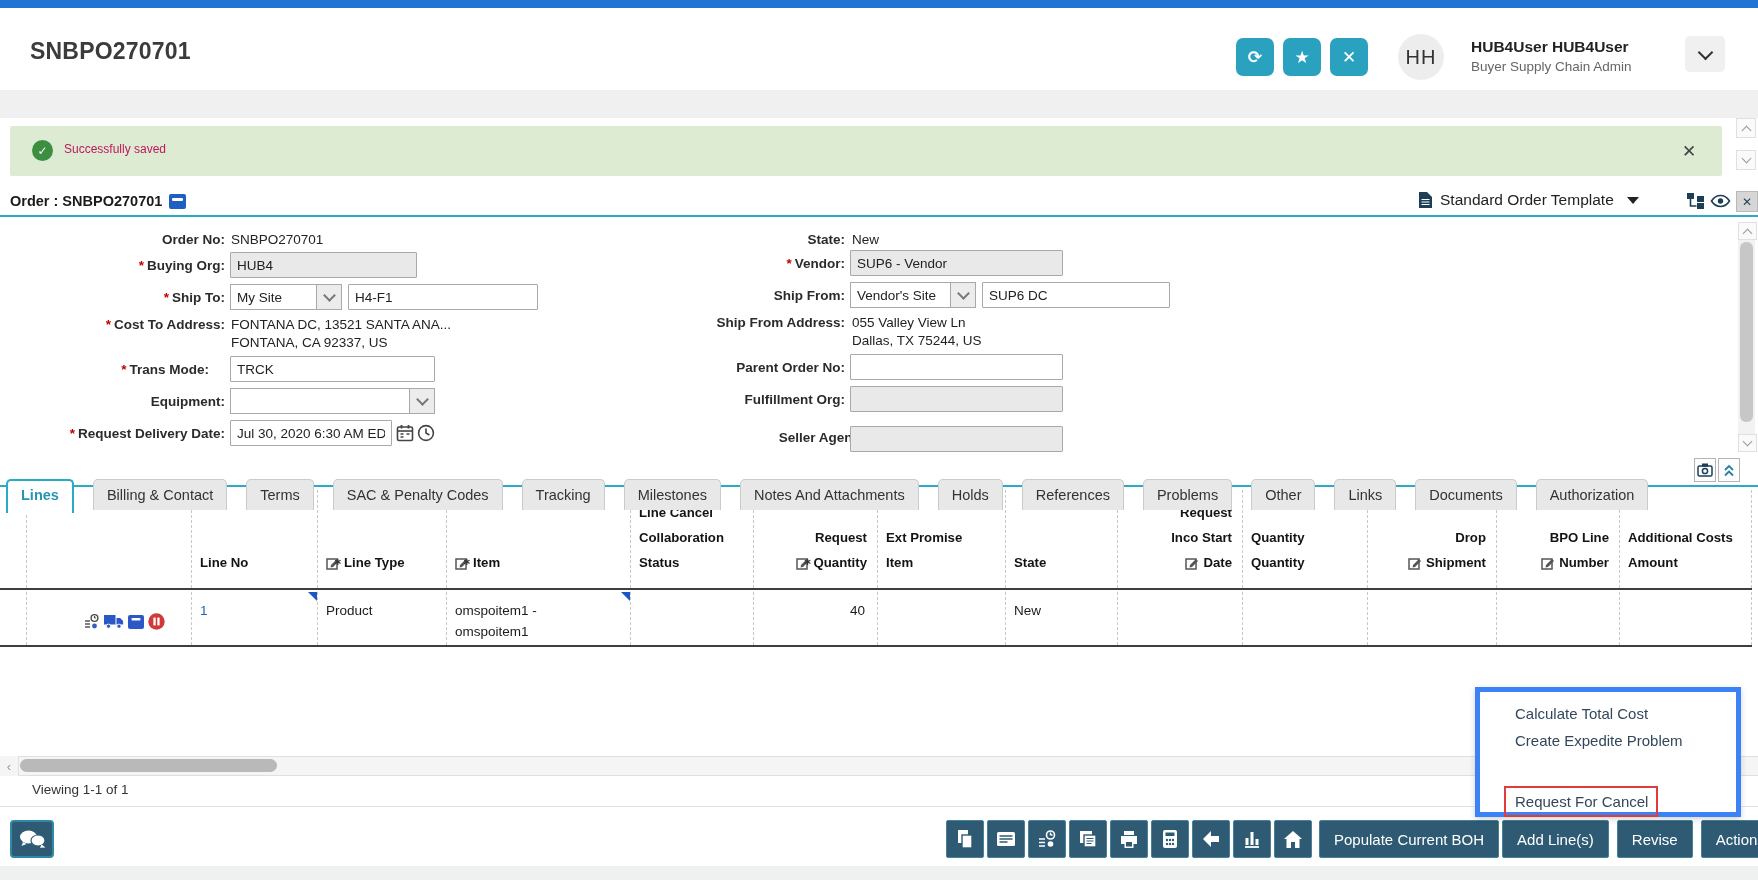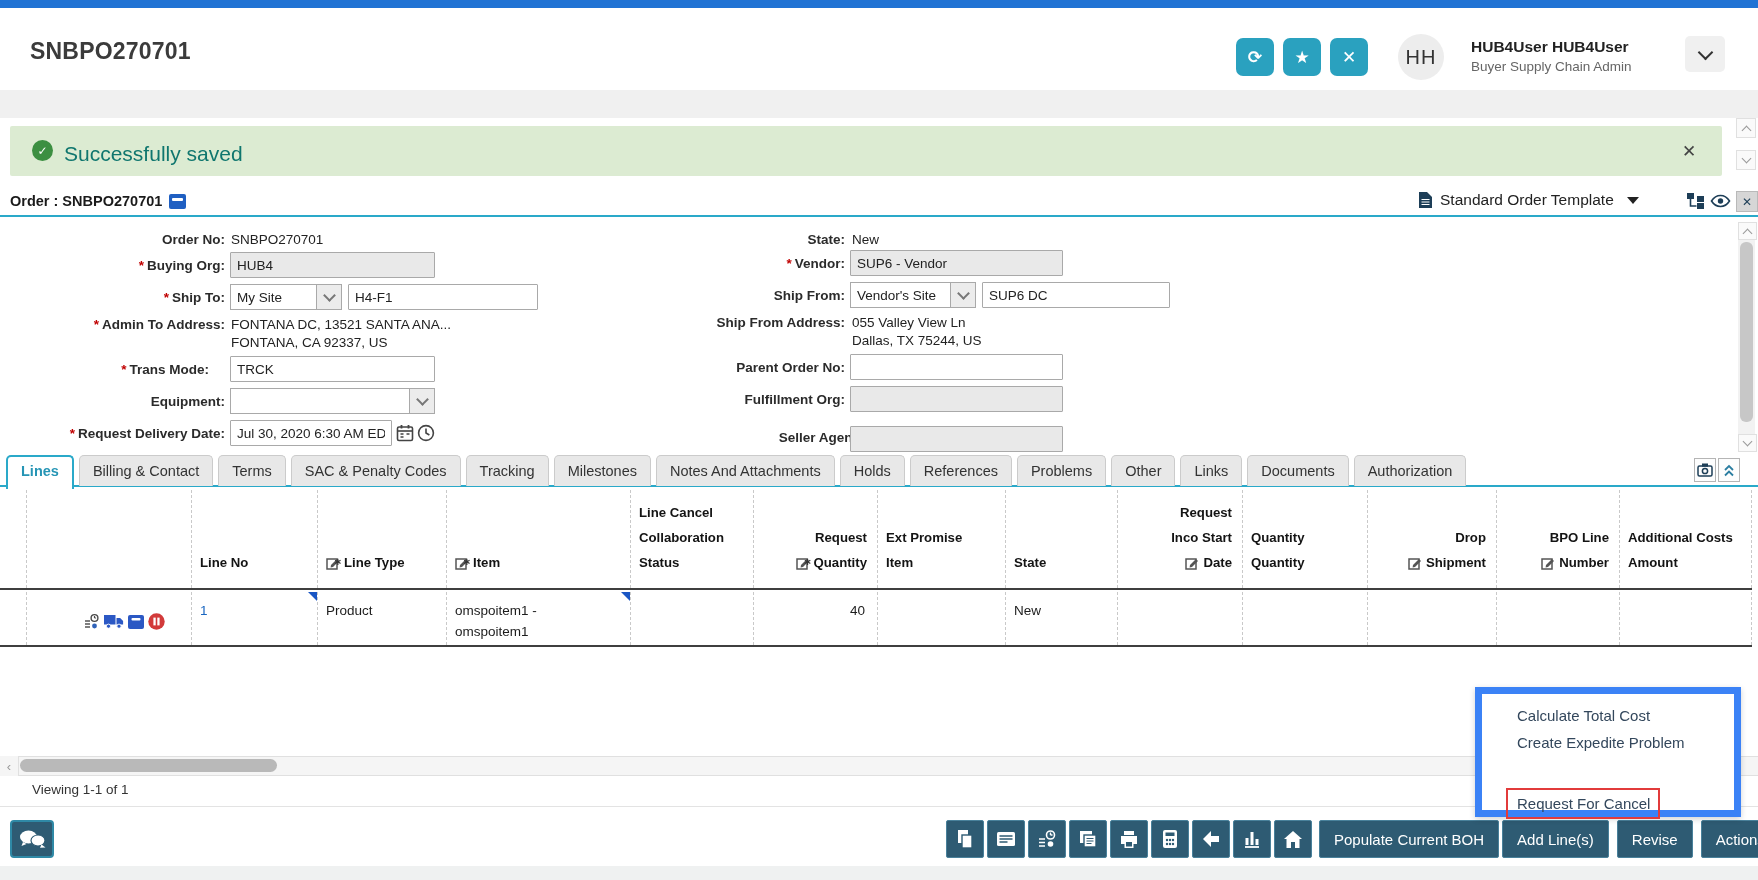--- a/index.html
+++ b/index.html
@@ -21,21 +21,21 @@
   .user-role{left:1471px;top:51px;font-size:13.5px;color:#666;}
   .user-chev{left:1685px;top:28px;width:40px;height:36px;background:#f0f0f0;border-radius:5px;
     display:flex;align-items:center;justify-content:center;cursor:pointer;}
   .chev{width:9px;height:9px;border-right:2.2px solid #333;border-bottom:2.2px solid #333;transform:rotate(45deg);margin-top:-4px;}
   .chev.up{transform:rotate(225deg);margin-top:4px;}
   .gap-band{left:0;top:90px;width:1758px;height:28px;background:#f0f0f0;}
   
   .banner{left:10px;top:126px;width:1712px;height:50px;background:#dcebd2;border-radius:2px;}
   .banner-check{left:22px;top:14px;width:21px;height:21px;border-radius:50%;background:#3c8f41;
     display:flex;align-items:center;justify-content:center;color:#fff;font-size:12px;font-weight:bold;}
-  .banner-text{left:54px;top:16px;font-size:21px;color:#0f766e;}
+  .banner-text{left:54px;top:16px;font-size:12px;color:#be185d;}
   .banner-close{left:1668px;top:14px;width:22px;height:22px;font-size:17px;color:#444;font-weight:bold;
     display:flex;align-items:center;justify-content:center;cursor:pointer;}
   .mini-sb{width:18px;height:18px;background:#fafafa;border:1px solid #e0e0e0;
     display:flex;align-items:center;justify-content:center;cursor:pointer;}
   .mini-sb .chev{border-color:#999;width:6px;height:6px;border-width:1.6px;}
   
   .order-label{left:10px;top:193px;font-size:14.5px;font-weight:bold;color:#1a1a1a;display:flex;align-items:center;gap:7px;}
   .archive-mini{width:17px;height:15px;background:#1f5fc2;border-radius:2px;position:relative;}
   .archive-mini:after{content:"";position:absolute;left:3px;top:4px;width:11px;height:3px;background:#fff;border-radius:1px;}
   .tpl-wrap{top:191px;left:1418px;display:flex;align-items:center;gap:7px;font-size:15.5px;color:#222;cursor:pointer;}
@@ -57,21 +57,21 @@
   .selbox .st{flex:1;padding:0 6px;white-space:nowrap;overflow:hidden;}
   .selbox .sa{width:24px;align-self:stretch;background:#ececec;border-left:1px solid #a9a9a9;
     display:flex;align-items:center;justify-content:center;}
   .selbox .sa .chev{width:7px;height:7px;border-color:#777;border-width:2px;margin-top:-3px;}
   .icbtn{position:absolute;width:19px;height:20px;display:flex;align-items:center;justify-content:center;cursor:pointer;}
   
   .vsb{left:1738px;width:17px;background:#f2f2f2;}
   .vsb .thumb{position:absolute;left:2px;width:13px;background:#c7c7c7;border-radius:6px;}
   
   .tabs-teal{left:0;top:485px;width:1758px;height:2px;background:#2aa9c9;}
-  .tabs{left:6px;top:455px;display:flex;gap:5px;z-index:5;justify-content:flex-end;}
+  .tabs{left:6px;top:479px;display:flex;gap:19px;z-index:5;justify-content:flex-end;}
   .tab{height:30px;line-height:30px;padding:0 13px;background:#e8e8e8;border:1px solid #cbcbcb;border-bottom:none;
     border-radius:5px 5px 0 0;font-size:14.5px;color:#333;cursor:pointer;white-space:nowrap;}
   .tab.active{background:#fff;color:#2695b5;font-weight:bold;border:2px solid #2aa9c9;border-bottom:none;
     height:32px;line-height:29px;z-index:6;}
   .tabtool{top:458px;width:20px;height:22px;background:#fdfdfd;border:1px solid #b5b5b5;
     display:flex;align-items:center;justify-content:center;cursor:pointer;}
   
   .thead{left:0;top:490px;width:1752px;height:100px;display:flex;border-bottom:2px solid #3f3f3f;box-sizing:border-box;}
   .trow{left:0;top:592px;width:1752px;height:55px;display:flex;border-bottom:2px solid #3f3f3f;box-sizing:border-box;}
   .sp{width:26px;}
@@ -100,21 +100,21 @@
   .view-line{left:0;top:806px;width:1758px;height:1px;background:#e3e3e3;}
   .toolbar-right{left:946px;top:820px;display:flex;gap:3px;align-items:center;}
   .tbtn{height:38px;background:#2e5b73;border:1px solid #49819b;border-radius:2px;color:#fff;
     display:flex;align-items:center;justify-content:center;cursor:pointer;box-sizing:border-box;}
   .tbtn.ic{width:38px;}
   .tbtn.txt{padding:0 14px;font-size:15px;white-space:nowrap;}
   .chatbtn{left:10px;top:820px;width:44px;height:38px;background:#2e5b73;border:2px solid #2f89a6;border-radius:4px;
     display:flex;align-items:center;justify-content:center;cursor:pointer;box-sizing:border-box;}
   .footstrip{left:0;top:866px;width:1758px;height:14px;background:#eff1f1;}
   
-  .menu{left:1475px;top:687px;width:266px;height:130px;background:#fff;border:7px solid #3b82f6;
+  .menu{left:1475px;top:687px;width:266px;height:130px;background:#fff;border:5px solid #3b82f6;
     box-shadow:0 2px 6px rgba(0,0,0,.18);z-index:60;padding-top:8px;box-sizing:border-box;}
   .menu-item{height:27px;line-height:27px;padding-left:35px;font-size:15px;color:#33475c;cursor:pointer;white-space:nowrap;}
   .menu-hl{position:absolute;left:24px;top:94px;width:154px;height:31px;border:2px solid #e23b3b;box-sizing:border-box;}
   .menu-hl .menu-item{padding-left:9px;line-height:27px;}
 </style>
 </head>
 <body>
 
 <div class="abs topbar"></div>
 
@@ -179,32 +179,32 @@
 </div>
 <div class="abs xbox">✕</div>
 <div class="abs teal-line"></div>
 
 <div class="abs form">
 
   <div class="abs flabel" style="left:60px;top:15px;width:165px;"><span>Order No:</span></div>
   <div class="abs fval" style="left:231px;top:15px;">SNBPO270701</div>
 
   <div class="abs flabel" style="left:60px;top:41px;width:165px;"><span class="req">*</span><span>Buying Org:</span></div>
-  <input class="inp ro" style="left: 230px; top: 35px; width: 205px;" readonly="" value="HUB4">
+  <input class="inp ro" style="left: 230px; top: 35px; width: 187px;" readonly="" value="HUB4">
 
   <div class="abs flabel" style="left:60px;top:73px;width:165px;"><span class="req">*</span><span>Ship To:</span></div>
   <div class="selbox" style="left:230px;top:67px;width:112px;">
       <span class="st">My Site</span>
       <span class="sa">
         <span class="chev"></span>
       </span>
     </div>
   <input class="inp" style="left: 348px; top: 67px; width: 190px;" value="H4-F1">
 
-  <div class="abs flabel" style="left:30px;top:100px;width:195px;"><span class="req">*</span><span>Admin To Address:</span></div>
+  <div class="abs flabel" style="left:30px;top:100px;width:195px;"><span class="req">*</span><span>Cost To Address:</span></div>
   <div class="abs fval" style="left:231px;top:100px;">FONTANA DC, 13521 SANTA ANA...</div>
   <div class="abs fval" style="left:231px;top:118px;">FONTANA, CA 92337, US</div>
 
   <div class="abs flabel" style="left:44px;top:145px;width:165px;"><span class="req">*</span><span>Trans Mode:</span></div>
   <input class="inp" style="left: 230px; top: 139px; width: 205px;" value="TRCK">
 
   <div class="abs flabel" style="left:60px;top:177px;width:165px;"><span>Equipment:</span></div>
   <div class="selbox" style="left:230px;top:171px;width:205px;">
       <span class="st"></span>
       <span class="sa">

